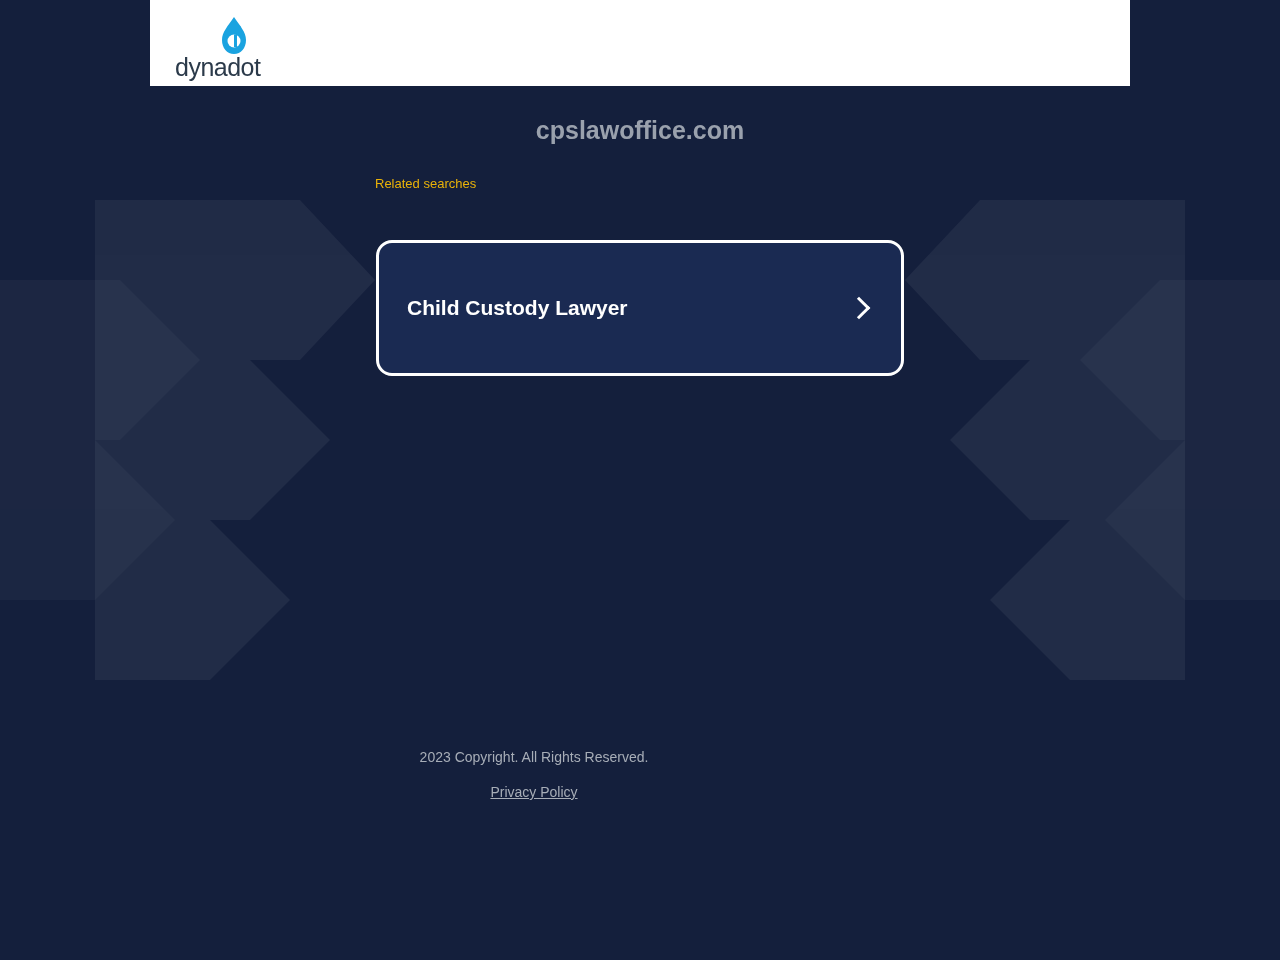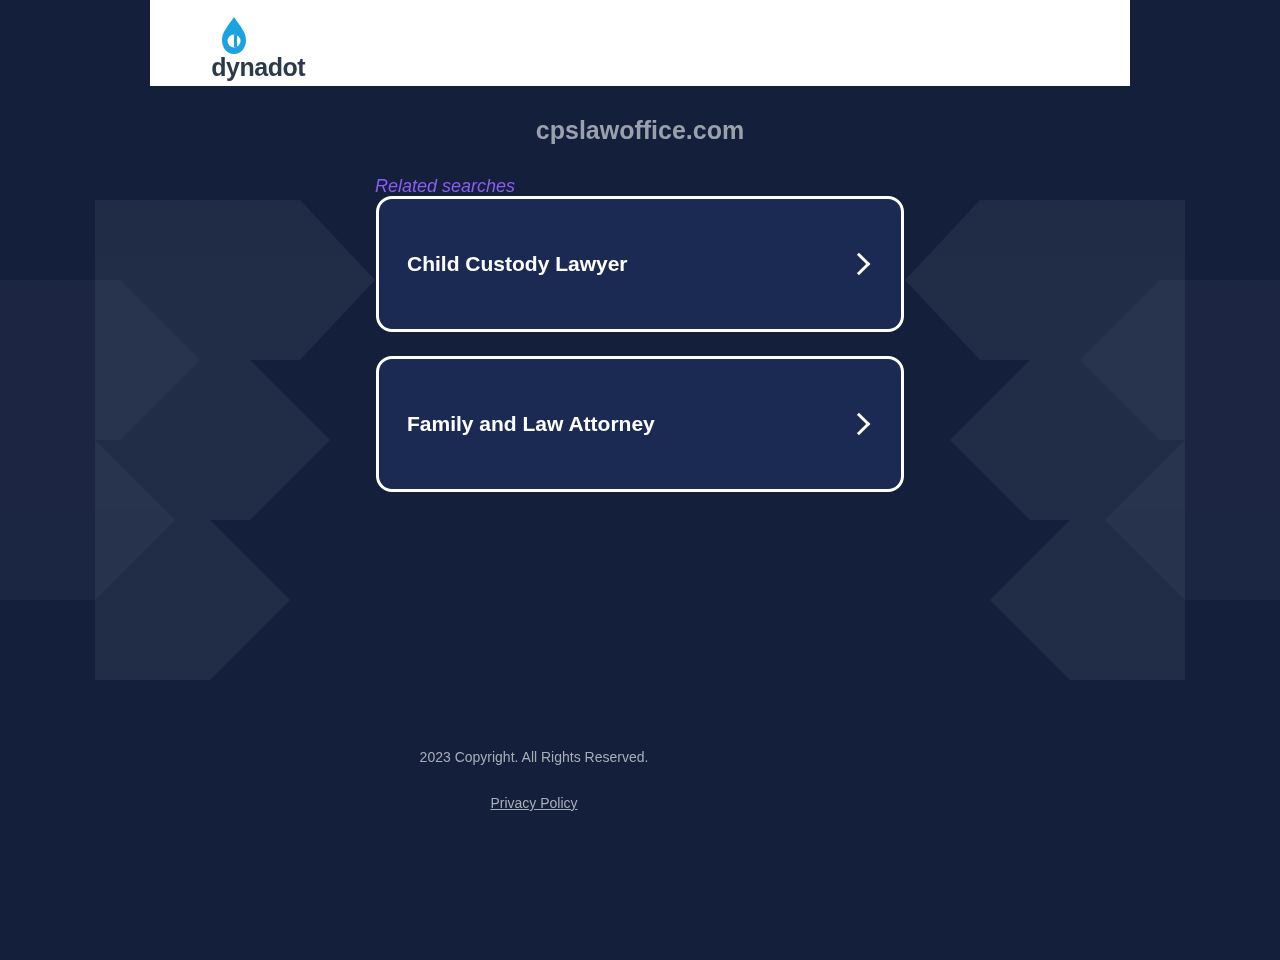--- a/index.html
+++ b/index.html
@@ -48,23 +48,23 @@
     left: 45px;
     top: 0;
     width: 28px;
     height: 40px;
   }
   #logo-text {
     position: absolute;
     left: 0;
     top: 38px;
     width: 130px;
-    text-align: right;
+    text-align: left;
     font-size: 25px;
-    font-weight: bold;
+    font-weight: normal;
     color: #2b3a4a;
     letter-spacing: -0.5px;
     line-height: 26px;
   }
 
   
   #domain-title {
     position: absolute;
     left: 0;
     top: 116px;
@@ -74,24 +74,23 @@
     font-weight: bold;
     color: #9aa1ad;
     z-index: 2;
   }
 
   
   #related-label {
     position: absolute;
     left: 375px;
     top: 176px;
-    font-size: 18px;
-    color: #8b5cf6;
-    z-index: 2;
-    font-style: italic;
+    font-size: 13px;
+    color: #eab308;
+    z-index: 2;
   }
 
   #cards {
     position: absolute;
     left: 376px;
     top: 196px;
     width: 528px;
     z-index: 2;
   }
   .search-card {
@@ -100,20 +99,21 @@
     height: 136px;
     margin-bottom: 24px;
     background: #1a2a52;
     border: 3px solid #ffffff;
     border-radius: 16px;
     display: flex;
     align-items: center;
     justify-content: space-between;
     padding: 0 28px;
     cursor: pointer;
+    margin-top: 44px;
   }
   .search-card .card-label {
     font-size: 21px;
     font-weight: bold;
     color: #ffffff;
   }
   .chev {
     width: 16px;
     height: 16px;
     border-top: 3px solid #ffffff;
@@ -131,21 +131,21 @@
     text-align: center;
     z-index: 2;
   }
   #copyright {
     font-size: 14px;
     color: #a7adb7;
     line-height: 22px;
   }
   #privacy-link {
     display: inline-block;
-    margin-top: 27px;
+    margin-top: 16px;
     font-size: 14px;
     color: #a7adb7;
     cursor: pointer;
   }
 </style>
 </head>
 <body>
 
 <svg id="bg-decor" viewBox="0 0 1280 960" xmlns="http://www.w3.org/2000/svg">
   <rect x="0" y="0" width="1280" height="960" fill="#141f3c"></rect>
@@ -181,24 +181,20 @@
 
 <div id="related-label">Related searches</div>
 
 <div id="cards">
 
   <div class="search-card">
     <span class="card-label">Child Custody Lawyer</span>
     <span class="chev"></span>
   </div>
 
-  <div class="search-card">
-    <span class="card-label">Family and Law Attorney</span>
-    <span class="chev"></span>
-  </div>
 
 
 </div>
 
 <div id="footer">
   <div id="copyright">2023 Copyright. All Rights Reserved.</div>
   <a id="privacy-link" href="#">Privacy Policy </a>
 </div>
 
 </body></html>

